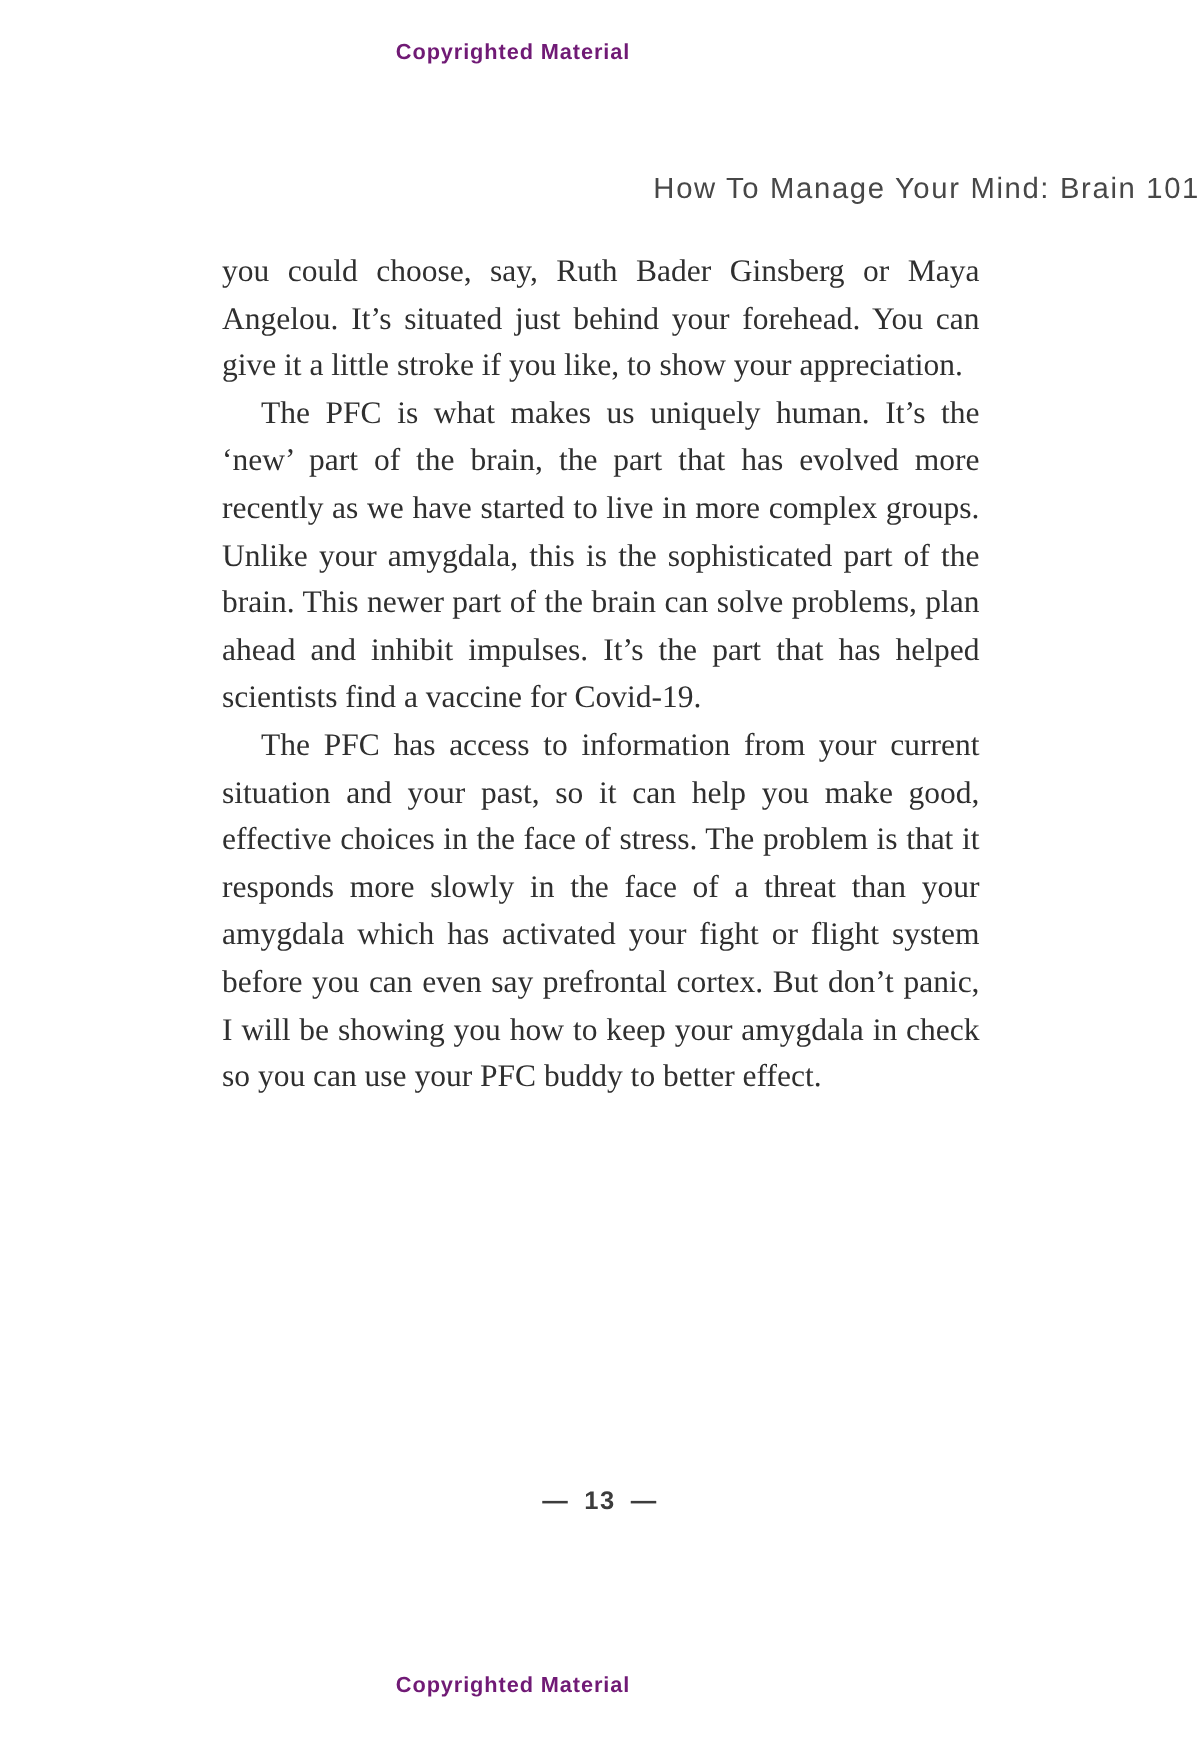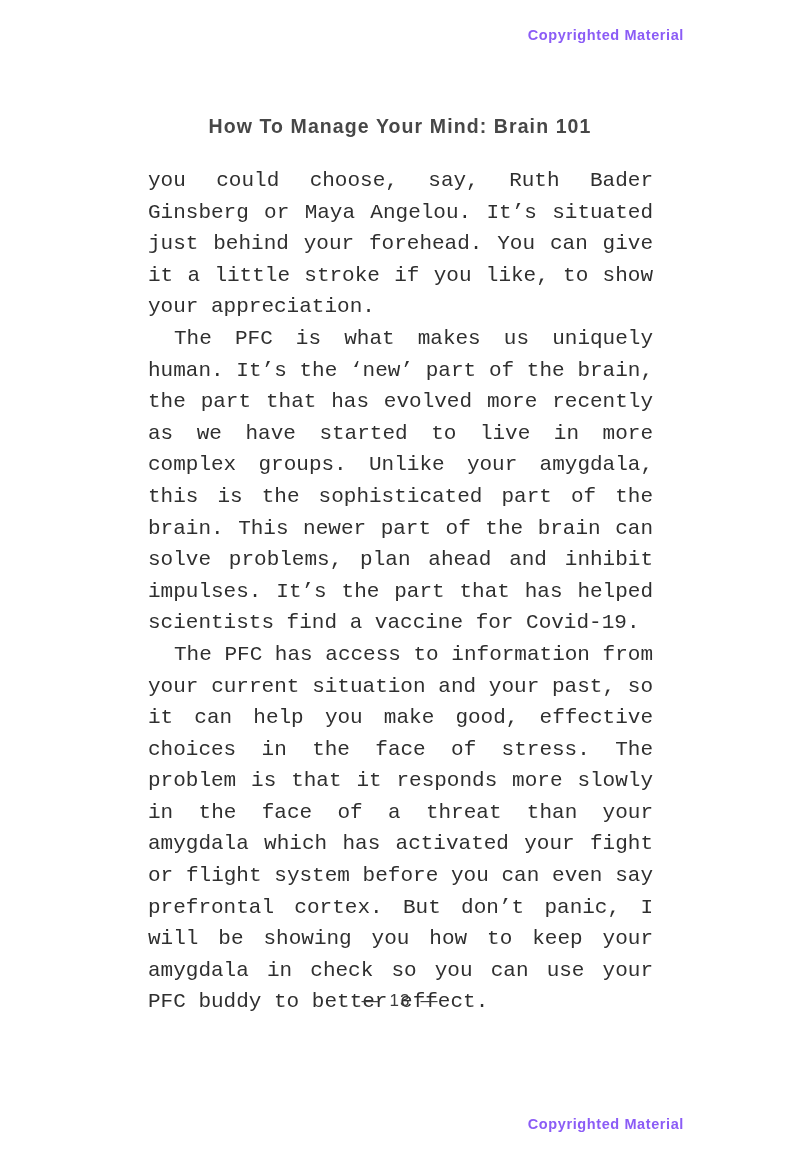--- a/index.html
+++ b/index.html
@@ -12,67 +12,67 @@
     width: 800px;
     height: 1160px;
     background: #ffffff;
     overflow: hidden;
     font-family: "Liberation Serif", serif;
   }
   .notice {
     position: absolute;
     left: 0;
     width: 684px;
-    text-align: right;
+    text-align: center;
     font-family: "Liberation Sans", sans-serif;
     font-weight: bold;
     font-size: 14.5px;
     letter-spacing: 0.6px;
-    color: #8b5cf6;
+    color: #701a75;
   }
   .notice-top { top: 27px; }
   .notice-bottom { top: 1116px; }
   .chapter-header {
     position: absolute;
     top: 115px;
     left: 0;
     width: 800px;
-    text-align: center;
+    text-align: right;
     font-family: "Liberation Sans", sans-serif;
-    font-weight: 700;
+    font-weight: 400;
     font-size: 19.5px;
     letter-spacing: 1.1px;
     color: #474747;
   }
   .body-text {
     position: absolute;
     top: 165px;
     left: 148px;
     width: 505px;
-    font-family: Liberation Mono, monospace;
+    font-family: Liberation Serif, serif;
     font-size: 21px;
     line-height: 31.6px;
     color: #2f2f2f;
     text-align: justify;
   }
   .body-text p {
     margin: 0;
     padding: 0;
   }
   .body-text p.indented {
     text-indent: 26px;
   }
   .page-number {
     position: absolute;
     top: 991px;
     left: 0;
     width: 800px;
     text-align: center;
     font-family: "Liberation Sans", sans-serif;
-    font-weight: 400;
+    font-weight: 700;
     font-size: 17px;
     letter-spacing: 1px;
     color: #3c3c3c;
   }
   .page-number .dash {
     display: inline-block;
     margin: 0 10px;
     color: #3c3c3c;
   }
 </style>

